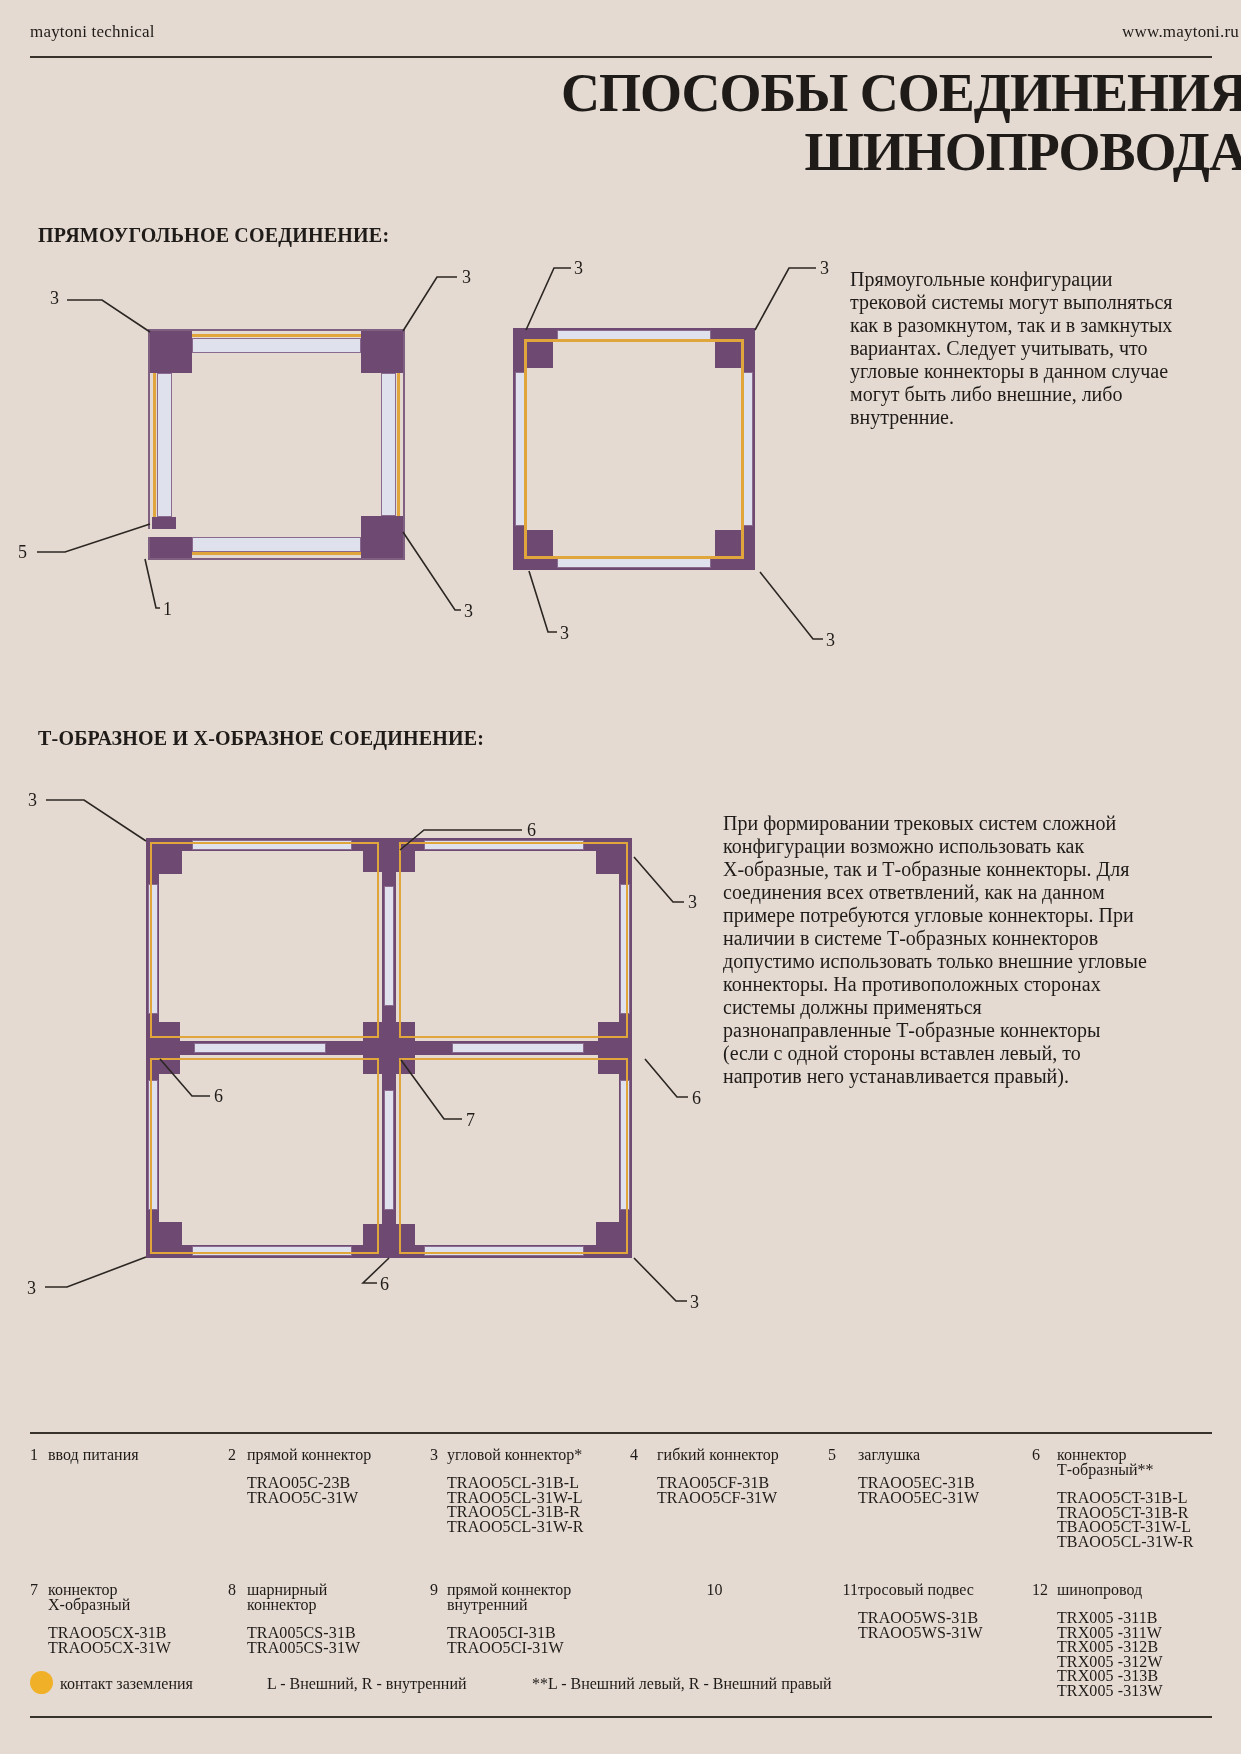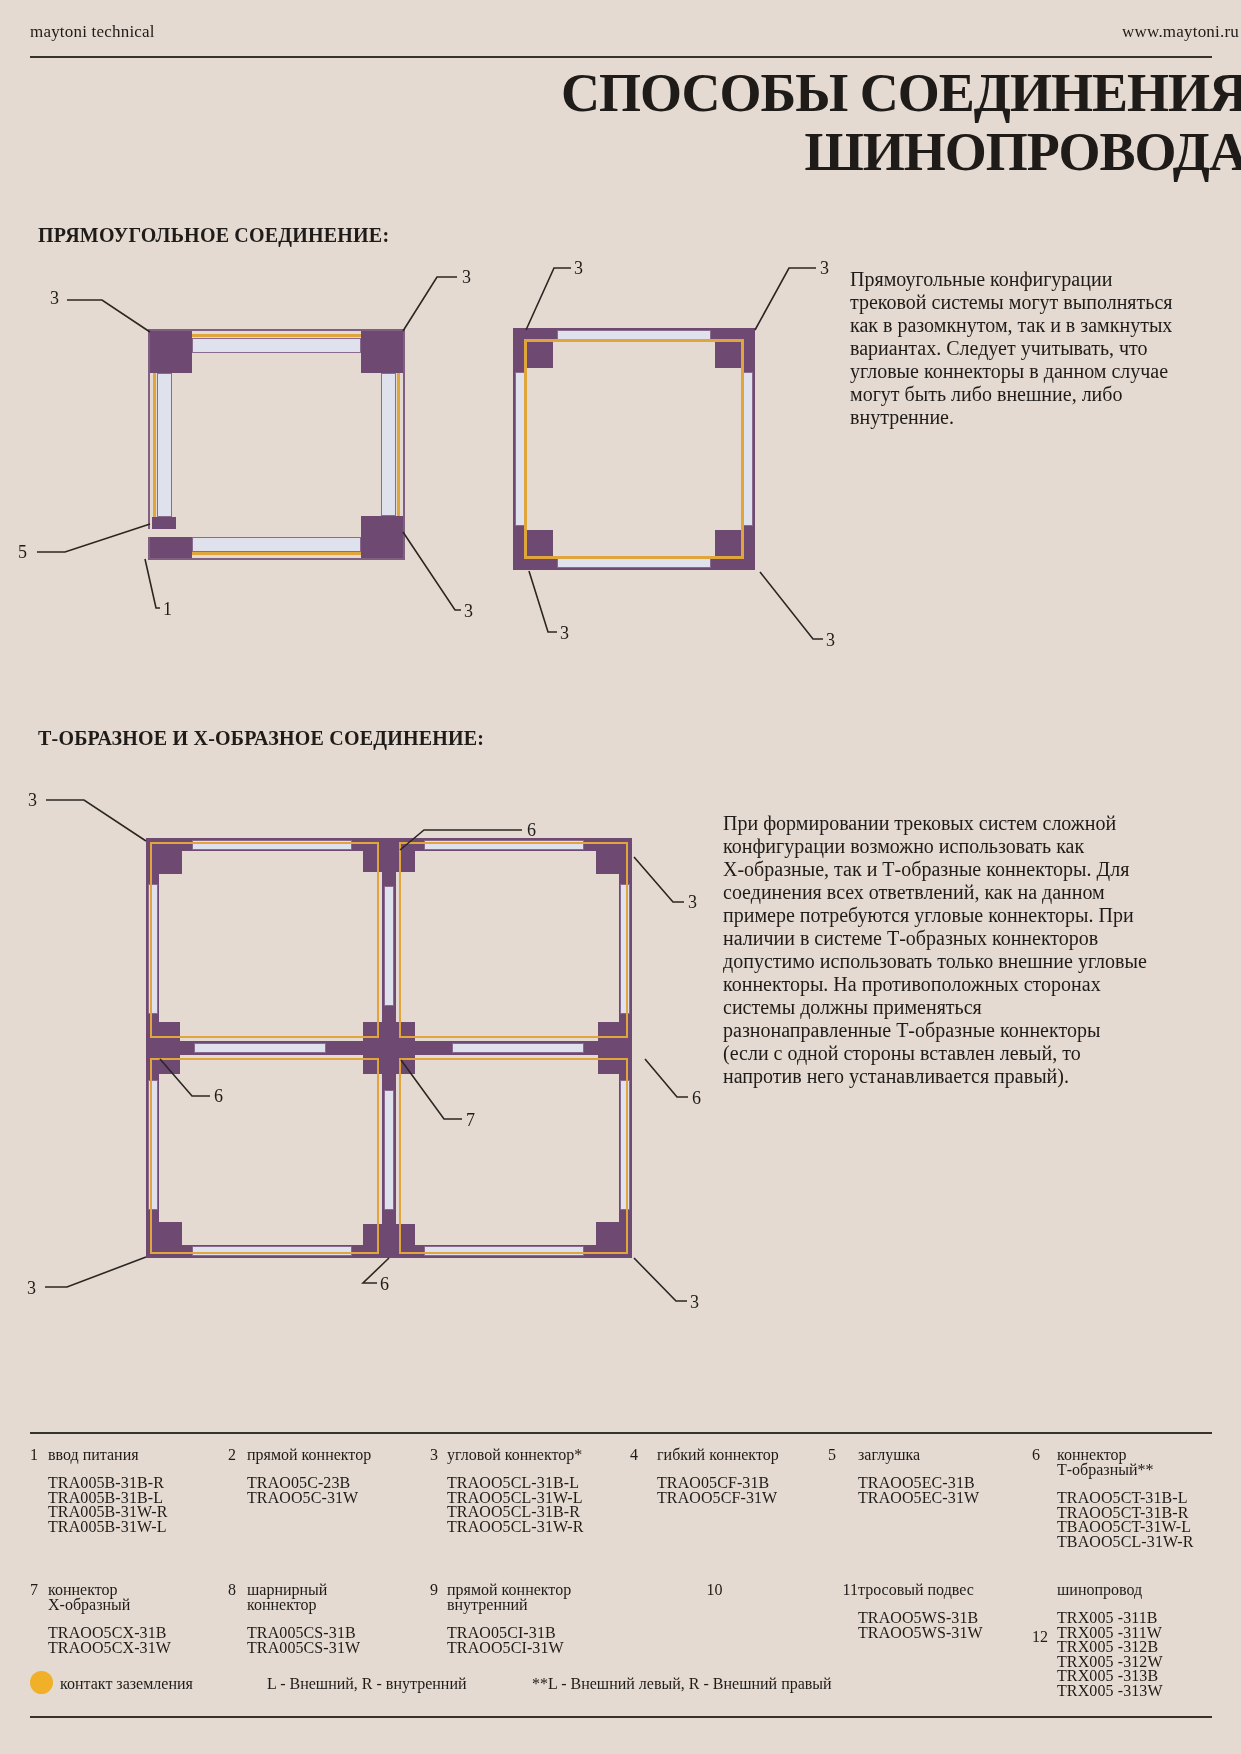--- a/index.html
+++ b/index.html
@@ -184,24 +184,20 @@
   <span class="callout" style="left:27px; top:1278px">3</span>
   <span class="callout" style="left:380px; top:1274px">6</span>
   <span class="callout" style="left:690px; top:1292px">3</span>
 
   <div class="rule" style="top:1432px"></div>
   <div id="parts">
       <div class="part" style="left: 30px; top: 1447px; width: 185px;">
     <span class="pnum" style="width: 18px;">1</span>
     <div class="pbody">
       <div class="pname">ввод питания</div>
-      <div class="pcodes">TRA005B-31B-R
-TRA005B-31B-L
-TRA005B-31W-R
-TRA005B-31W-L</div>
     </div>
   </div>
       <div class="part" style="left: 228px; top: 1447px; width: 188px;">
     <span class="pnum" style="width: 19px;">2</span>
     <div class="pbody">
       <div class="pname">прямой коннектор</div>
       <div class="pcodes">TRAO05C-23B
 TRAOO5C-31W</div>
     </div>
   </div>
@@ -274,21 +270,21 @@
   </div>
       <div class="part" style="left: 828px; top: 1582px; width: 185px;">
     <span class="pnum" style="width: 30px; text-align: right;">11</span>
     <div class="pbody">
       <div class="pname">тросовый подвес</div>
       <div class="pcodes">TRAOO5WS-31B
 TRAOO5WS-31W</div>
     </div>
   </div>
       <div class="part" style="left: 1032px; top: 1582px; width: 170px;">
-    <span class="pnum" style="width: 25px; margin-top: 47px;">12</span>
+    <span class="pnum" style="width: 25px;">12</span>
     <div class="pbody">
       <div class="pname">шинопровод</div>
       <div class="pcodes">TRX005 -311B
 TRX005 -311W
 TRX005 -312B
 TRX005 -312W
 TRX005 -313B
 TRX005 -313W</div>
     </div>
   </div>

